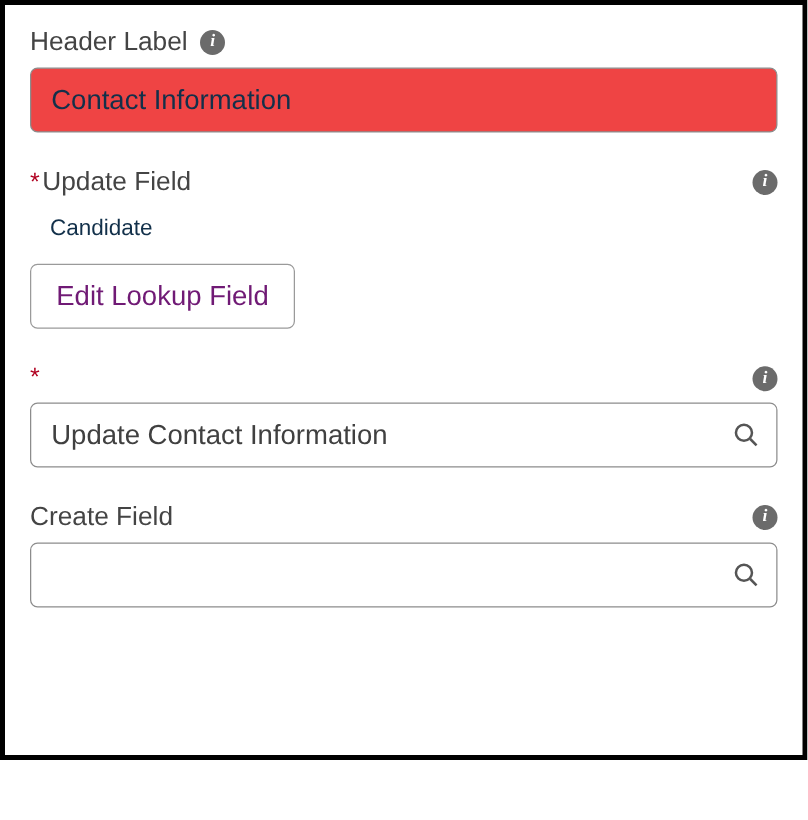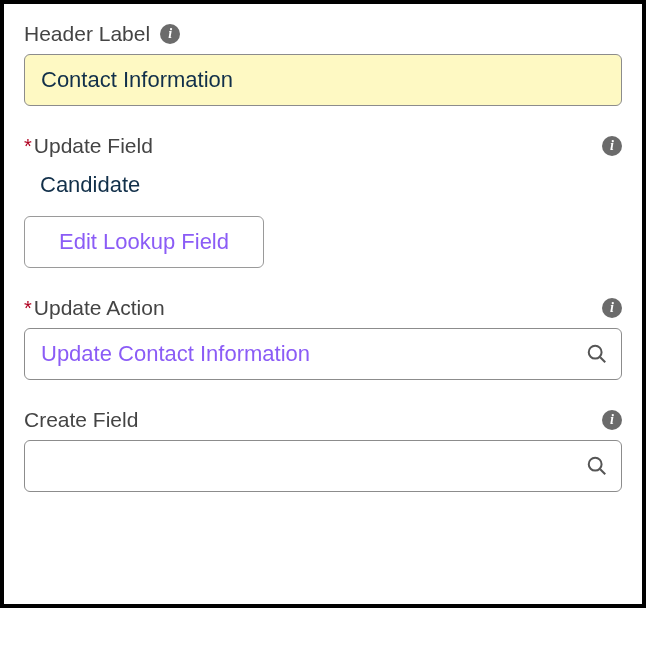--- a/index.html
+++ b/index.html
@@ -53,50 +53,50 @@
     margin-left: auto;
   }
   .text-input {
     width: 100%;
     height: 52px;
     border: 1px solid #8c8c8c;
     border-radius: 6px;
     padding: 0 16px;
     font-size: 22px;
     color: #12304a;
-    background: #fef9c3;
+    background: #ef4444;
     outline: none;
   }
   .lookup-value {
-    font-size: 22px;
+    font-size: 18px;
     color: #12304a;
     padding: 6px 0 18px 16px;
   }
   .edit-button {
     border: 1px solid #9a9a9a;
     background: #fff;
-    color: #8b5cf6;
+    color: #701a75;
     font-size: 22px;
-    padding: 12px 34px;
+    padding: 12px 20px;
     border-radius: 6px;
     cursor: pointer;
     margin-left: 0;
   }
   .input-wrap {
     position: relative;
     width: 100%;
   }
   .search-input {
     width: 100%;
     height: 52px;
     border: 1px solid #8c8c8c;
     border-radius: 6px;
     padding: 0 48px 0 16px;
     font-size: 22px;
-    color: #8b5cf6;
+    color: #404040;
     background: #fff;
     outline: none;
   }
   .search-icon {
     position: absolute;
     right: 14px;
     top: 50%;
     transform: translateY(-50%);
     width: 22px;
     height: 22px;
@@ -124,21 +124,20 @@
       <span class="label-text">Update Field</span>
       <span class="info-icon right">i</span>
     </div>
     <div class="lookup-value">Candidate</div>
     <button class="edit-button">Edit Lookup Field</button>
   </div>
 
   <div class="field-group">
     <div class="label-row">
       <span class="required">*</span>
-      <span class="label-text">Update Action</span>
       <span class="info-icon right">i</span>
     </div>
     <div class="input-wrap">
       <input type="text" class="search-input" value="Update Contact Information" style="">
       <span class="search-icon">
         <svg viewBox="0 0 24 24" width="22" height="22" fill="none" stroke="currentColor" stroke-width="2.2">
           <circle cx="10" cy="10" r="7"></circle>
           <line x1="15.5" y1="15.5" x2="21" y2="21"></line>
         </svg>
       </span>

